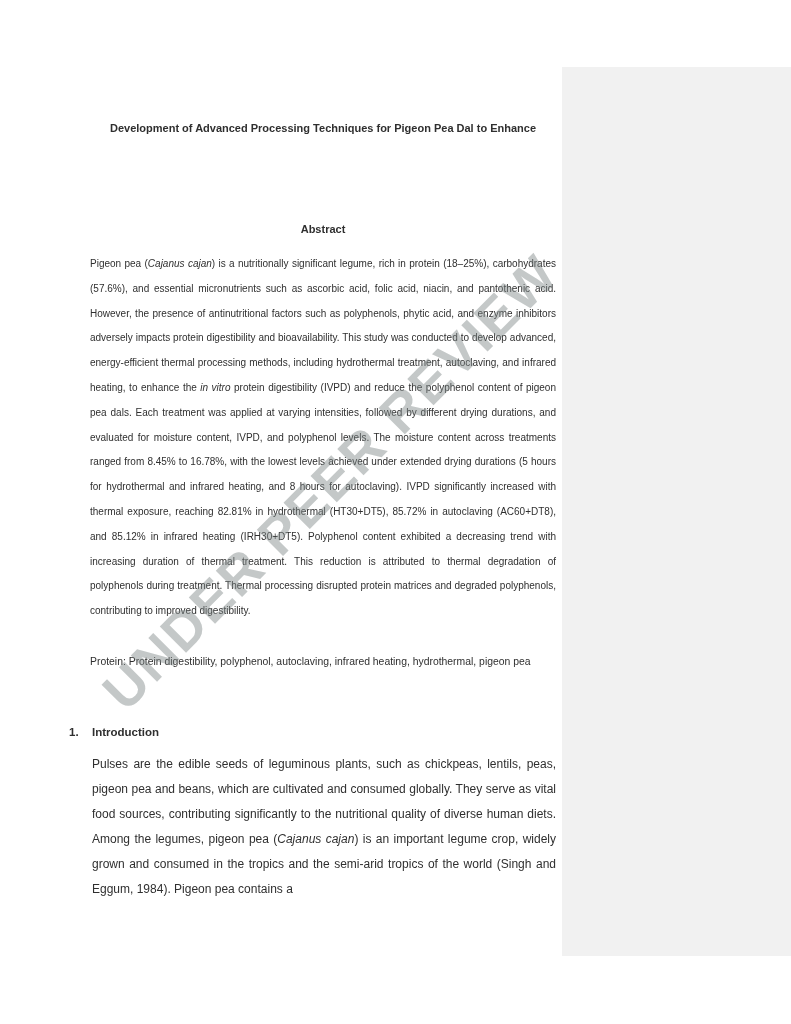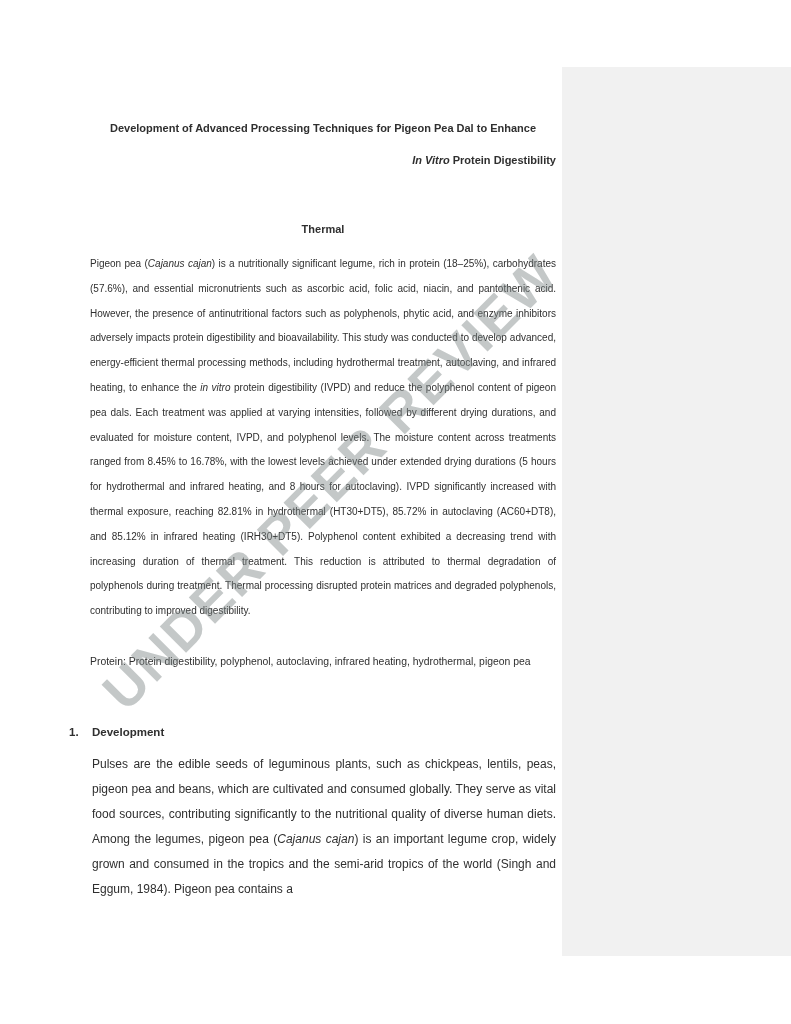--- a/index.html
+++ b/index.html
@@ -100,30 +100,29 @@
 <body>
 
 <div class="page">
 
   <div class="gutter"></div>
 
   <div class="content">
 
     <div class="title-line1">Development of Advanced Processing Techniques for Pigeon Pea Dal to Enhance</div>
 
-    <div class="title-line2"><i>In Vitro</i><span> Protein Digestibility</span></div>
 
-    <div class="abstract-heading">Thermal</div>
+    <div class="abstract-heading">Abstract</div>
 
     <div class="abstract-body"><span>Pigeon pea (</span><i>Cajanus cajan</i><span>) is a nutritionally significant legume, rich in protein (18–25%), carbohydrates (57.6%), and essential micronutrients such as ascorbic acid, folic acid, niacin, and pantothenic acid. However, the presence of antinutritional factors such as polyphenols, phytic acid, and enzyme inhibitors adversely impacts protein digestibility and bioavailability. This study was conducted to develop advanced, energy-efficient thermal processing methods, including hydrothermal treatment, autoclaving, and infrared heating, to enhance the </span><i>in vitro</i><span> protein digestibility (IVPD) and reduce the polyphenol content of pigeon pea dals. Each treatment was applied at varying intensities, followed by different drying durations, and evaluated for moisture content, IVPD, and polyphenol levels. The moisture content across treatments ranged from 8.45% to 16.78%, with the lowest levels achieved under extended drying durations (5 hours for hydrothermal and infrared heating, and 8 hours for autoclaving). IVPD significantly increased with thermal exposure, reaching 82.81% in hydrothermal (HT30+DT5), 85.72% in autoclaving (AC60+DT8), and 85.12% in infrared heating (IRH30+DT5). Polyphenol content exhibited a decreasing trend with increasing duration of thermal treatment. This reduction is attributed to thermal degradation of polyphenols during treatment. Thermal processing disrupted protein matrices and degraded polyphenols, contributing to improved digestibility.</span></div>
 
     <div class="keywords-line">Protein: Protein digestibility, polyphenol, autoclaving, infrared heating, hydrothermal, pigeon pea</div>
 
     <div class="section-heading">
-      <span class="sec-num">1.</span><span>Development</span>
+      <span class="sec-num">1.</span><span>Introduction</span>
     </div>
 
     <div class="intro-body"><span>Pulses are the edible seeds of leguminous plants, such as chickpeas, lentils, peas, pigeon pea and beans, which are cultivated and consumed globally. They serve as vital food sources, contributing significantly to the nutritional quality of diverse human diets. Among the legumes, pigeon pea (</span><i>Cajanus cajan</i><span>) is an important legume crop, widely grown and consumed in the tropics and the semi-arid tropics of the world (Singh and Eggum, 1984). Pigeon pea contains a</span></div>
 
   </div>
 
   <div class="watermark">UNDER PEER REVIEW</div>
 
 </div>
 

